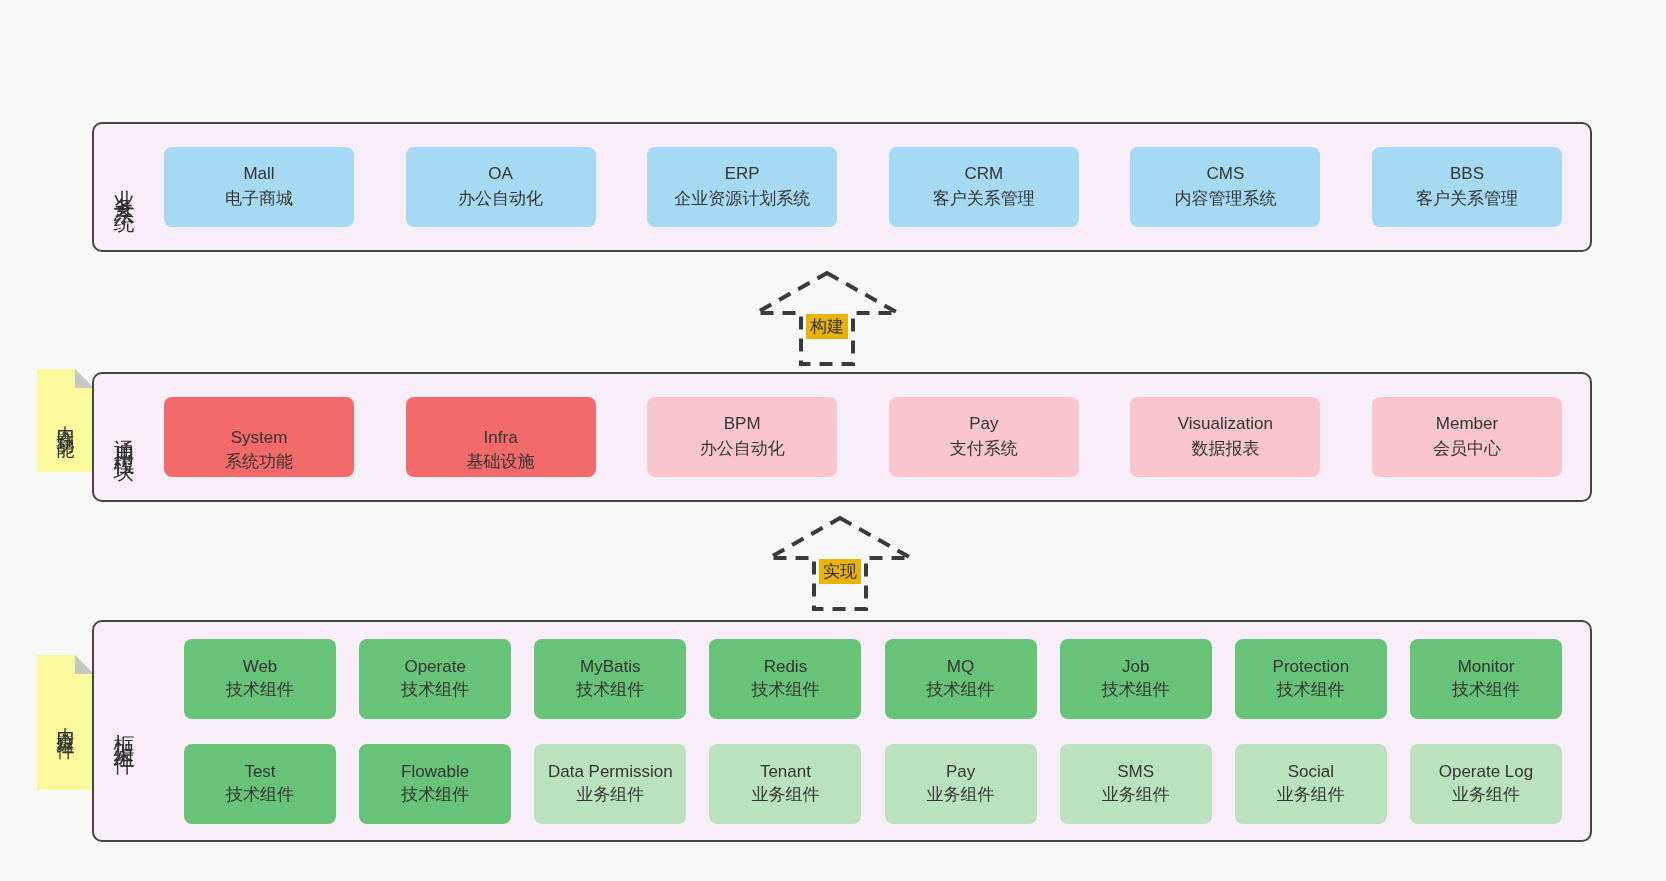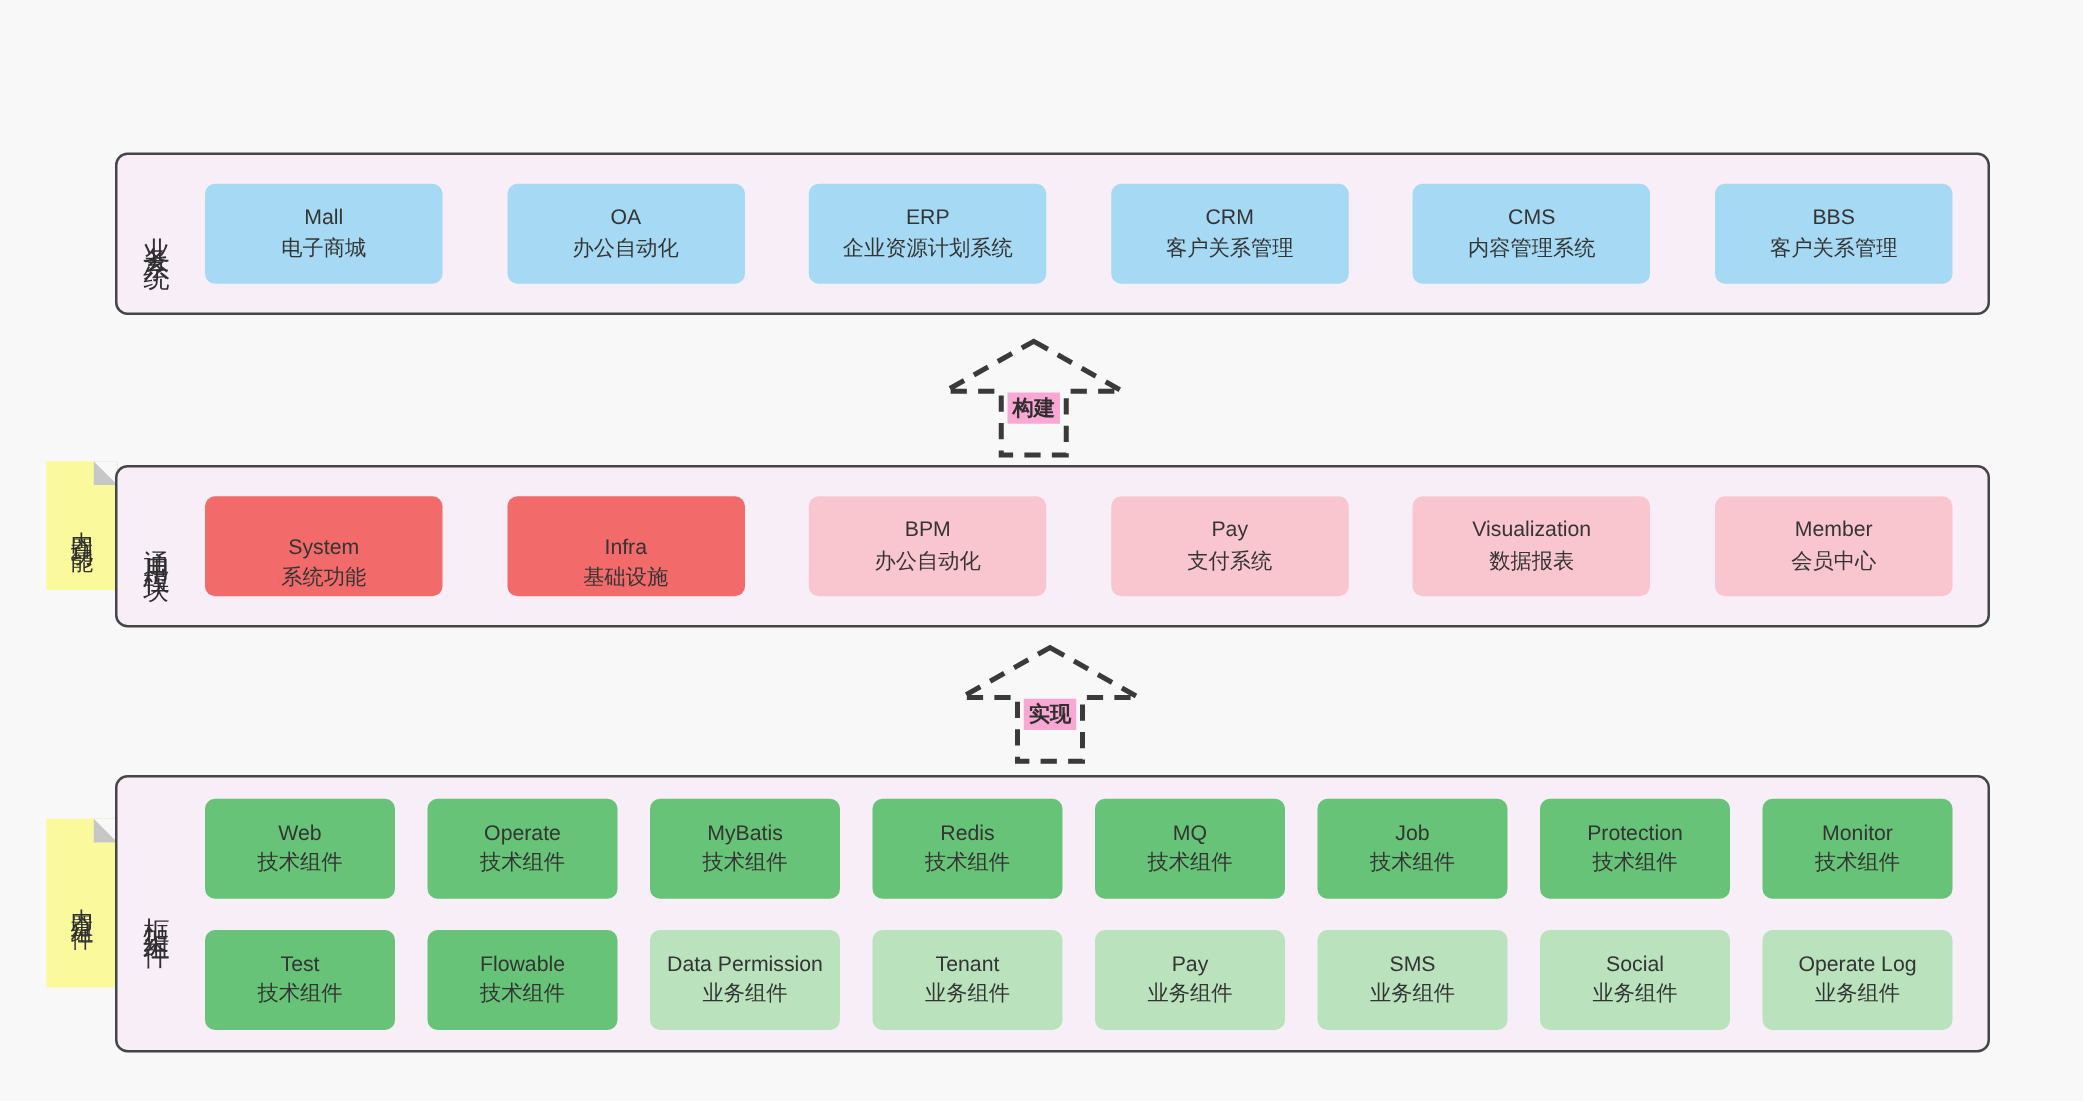--- a/index.html
+++ b/index.html
@@ -52,20 +52,21 @@
     display:flex;
     flex-direction:column;
     justify-content:center;
     gap:25px;
     padding:0 28px 0 26px;
   }
   .boxes-grid .grid-row {
     display:flex;
     justify-content:space-between;
     align-items:flex-start;
+    margin-left:20px;
   }
 
   
   .box {
     height:80px;
     border-radius:8px;
     display:flex;
     flex-direction:column;
     align-items:center;
     justify-content:center;
@@ -121,26 +122,25 @@
     height:100px;
     z-index:1;
   }
   .arrow-1 { left:752px; top:268px; }
   .arrow-2 { left:765px; top:513px; }
   .arrow svg { position:absolute; inset:0; }
   .arrow .arrow-label {
     position:absolute;
     left:50%; top:46px;
     transform:translateX(-50%);
-    background:#f9a8d4;
+    background:#eab308;
     padding:1px 4px;
     font-size:17px;
     color:#2f2f2f;
     white-space:nowrap;
-    font-weight:bold;
   }
 </style>
 </head>
 <body>
 
 <div class="stage">
 
   <div class="band band-1">
     <div class="band-label">业务系统</div>
     <div class="boxes-row">

